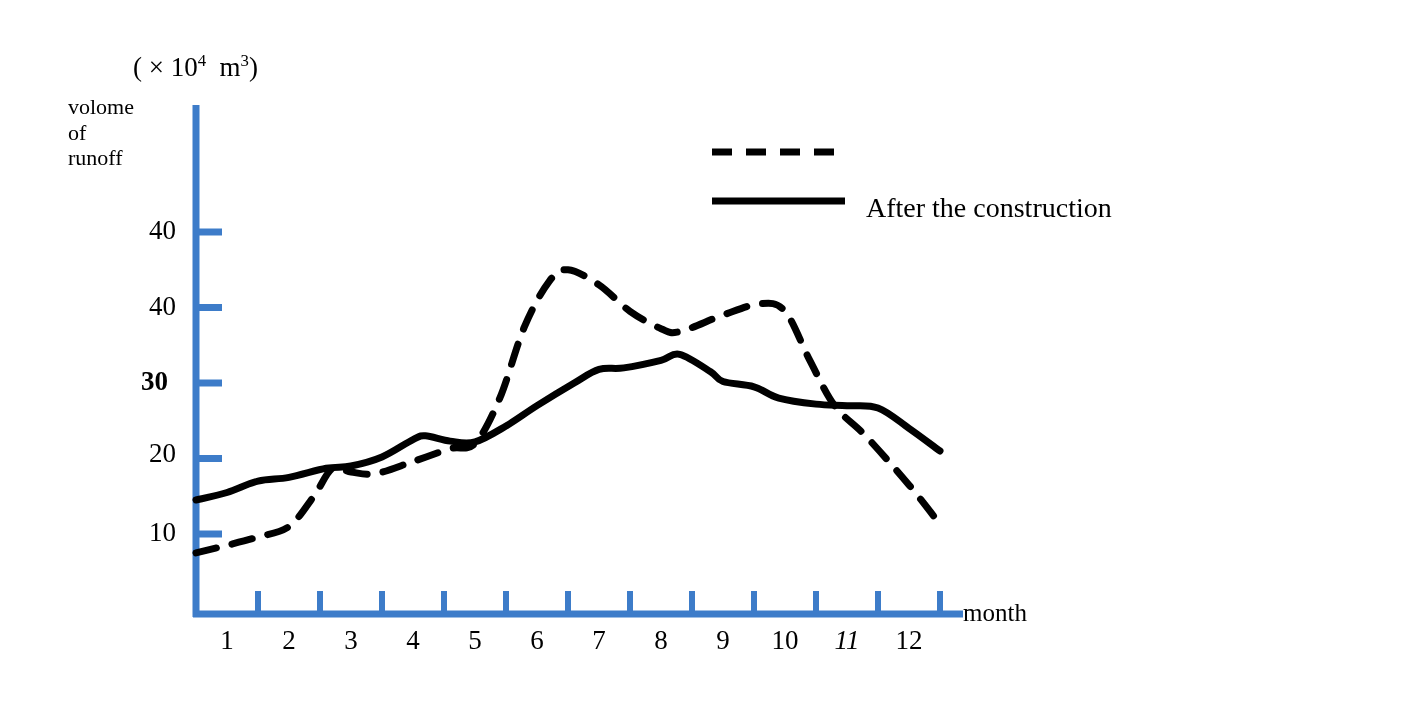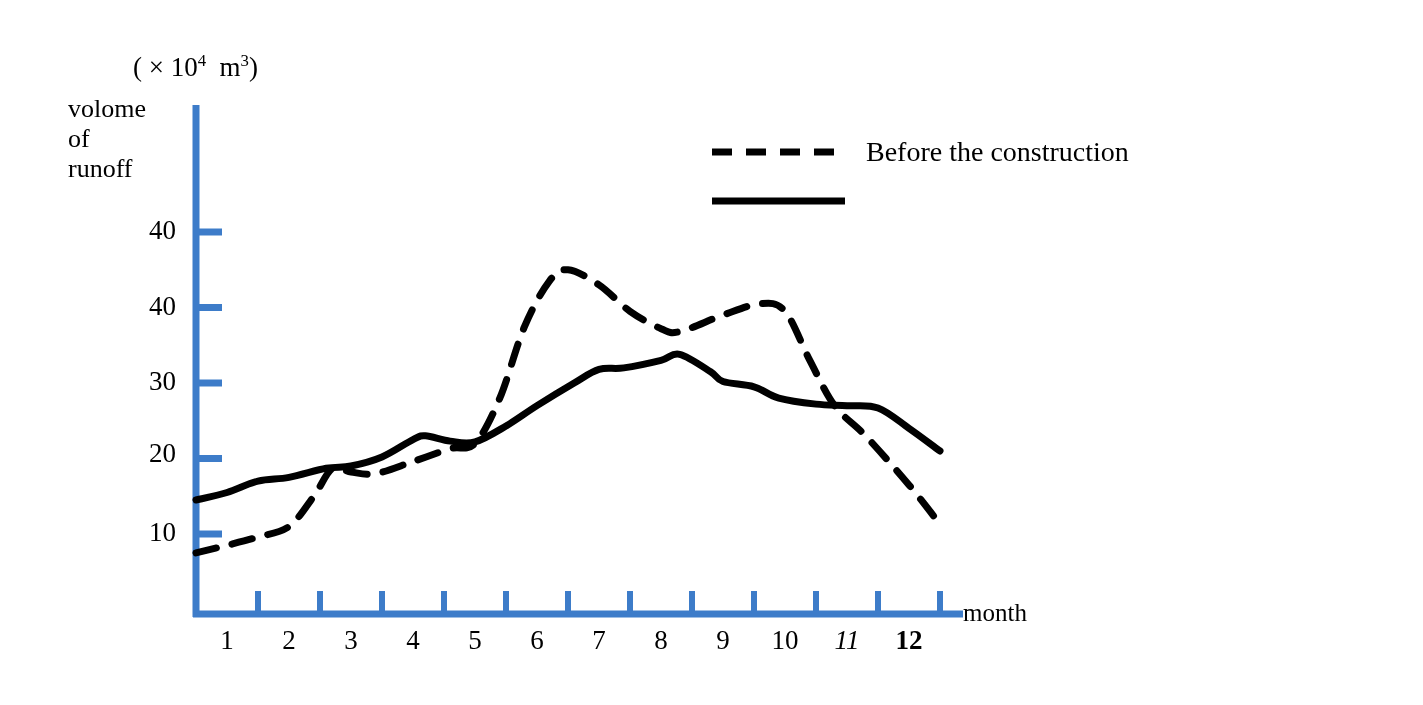--- a/index.html
+++ b/index.html
@@ -34,21 +34,21 @@
   }
   .axis-unit-label sup {
     font-size: 0.62em;
     vertical-align: super;
     line-height: 0;
   }
   .ylabel-block {
     position: absolute;
     left: 68px;
     top: 94px;
-    font-size: 26px;
+    font-size: 22px;
     line-height: 1.16;
   }
   .ylabel-block div {
     white-space: pre;
   }
   .ytick-label {
     position: absolute;
     width: 58px;
     text-align: right;
     font-size: 27px;
@@ -123,36 +123,36 @@
 
   <div class="ylabel-block">
     <div>volome</div>
     <div>of</div>
     <div>runoff</div>
   </div>
 
   <div id="ytick-labels">
       <div class="ytick-label" style="left: 118px; top: 519px;">10</div>
       <div class="ytick-label" style="left: 118px; top: 440px;">20</div>
-      <div class="ytick-label" style="left: 118px; top: 368px;">30</div>
+      <div class="ytick-label" style="left: 110px; top: 368px; font-weight: bold;">30</div>
       <div class="ytick-label" style="left: 118px; top: 292.5px; text-align: right;">40</div>
       <div class="ytick-label" style="left: 118px; top: 217px;">40</div>
     </div>
   <div id="xtick-labels">
       <div class="xtick-label" style="left: 202px; top: 627px;">1</div>
       <div class="xtick-label" style="left: 264px; top: 627px;">2</div>
       <div class="xtick-label" style="left: 326px; top: 627px;">3</div>
       <div class="xtick-label" style="left: 388px; top: 627px;">4</div>
       <div class="xtick-label" style="left: 450px; top: 627px;">5</div>
       <div class="xtick-label" style="left: 512px; top: 627px;">6</div>
       <div class="xtick-label" style="left: 574px; top: 627px;">7</div>
       <div class="xtick-label" style="left: 636px; top: 627px;">8</div>
       <div class="xtick-label" style="left: 698px; top: 627px;">9</div>
       <div class="xtick-label" style="left: 760px; top: 627px;">10</div>
       <div class="xtick-label" style="left: 822px; top: 627px; font-style: italic;">11</div>
-      <div class="xtick-label" style="left: 884px; top: 627px; font-weight: bold;">12</div>
+      <div class="xtick-label" style="left: 884px; top: 627px;">12</div>
     </div>
 
   <div class="xaxis-name">month</div>
 
-  <div class="legend-label" style="left:866px; top:138px;">Before the construction</div>
+  <div class="legend-label" style="left:866px; top:194px;">After the construction</div>
 
 </div>
 
 </body></html>

